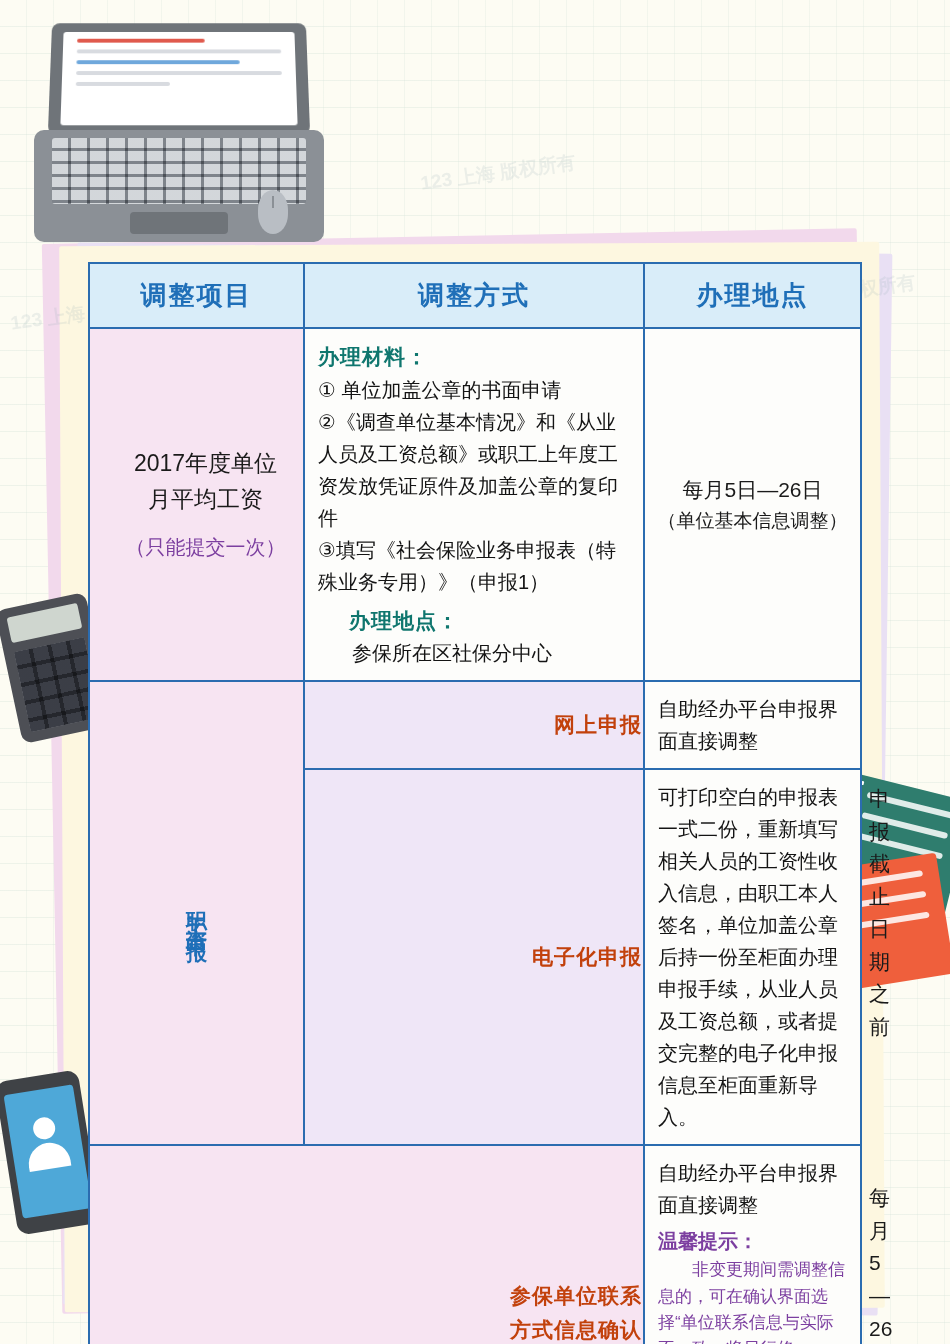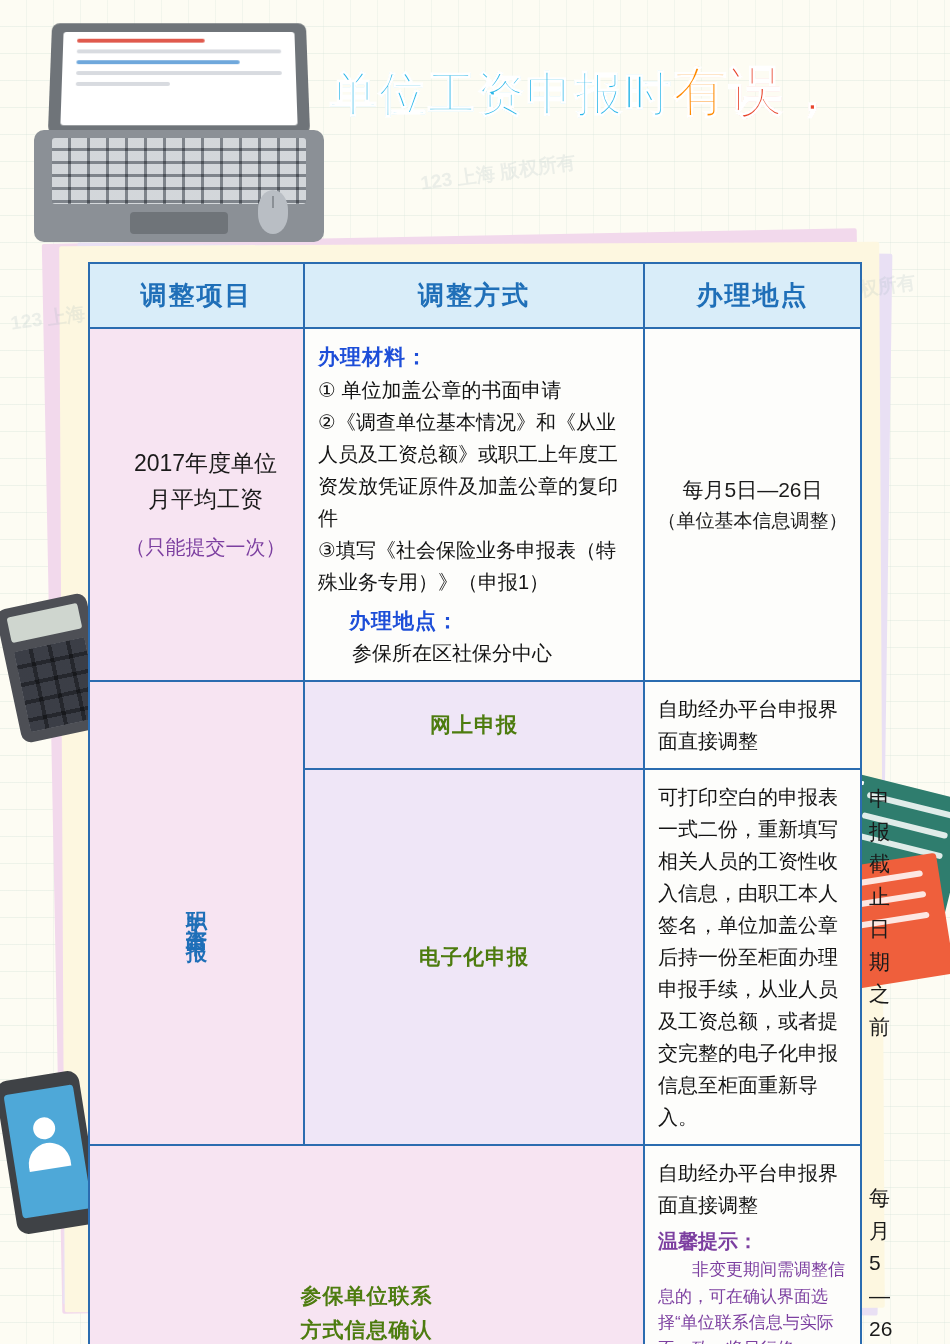--- a/index.html
+++ b/index.html
@@ -76,23 +76,23 @@
   table.main{position:absolute;left:88px;top:262px;width:772px;border-collapse:collapse;
     table-layout:fixed;background:rgba(255,255,255,.55);}
   table.main td,table.main th{border:2px solid #2b6cb0;vertical-align:middle;}
   th.hd{background:#d9edf9;color:#1f6fb8;font-size:26px;font-weight:bold;padding:14px 0;text-align:center;letter-spacing:2px;}
   .col1{width:215px;} .col2{width:340px;} .col3{width:217px;}
   td.pink{background:#f7e4f2;}
   td.lilac{background:#efe6f7;}
   td.plain{background:#fdfdfb;}
   .cell-c{text-align:center;font-size:21px;color:#1a1a1a;line-height:1.55;padding:8px 6px;}
   .cell-l{text-align:left;font-size:20px;color:#141414;line-height:1.6;padding:10px 12px;}
-  .blue-label{color:#4d7c0f;font-weight:bold;font-size:21px;letter-spacing:1px;line-height:1.6;text-align:center;}
+  .blue-label{color:#c2410c;font-weight:bold;font-size:21px;letter-spacing:1px;line-height:1.6;text-align:right;}
   .purple{color:#7c3fa0;font-size:20px;}
-  .b-head{font-weight:bold;color:#1d4ed8;font-size:21px;letter-spacing:1px;}
+  .b-head{font-weight:bold;color:#0f766e;font-size:21px;letter-spacing:1px;}
   .vtext{writing-mode:vertical-rl;text-orientation:upright;letter-spacing:6px;
      font-size:21px;color:#1f6fb8;font-weight:bold;margin:0 auto;}
   .warm{color:#7c3fa0;font-weight:bold;}
   .warm-body{color:#7c3fa0;font-size:17px;line-height:1.55;}
   .small-note{font-size:19px;}
 </style>
 </head>
 <body>
 
 <div class="bg-lines"></div>
@@ -148,23 +148,20 @@
     <div class="bk-line"></div>
 </div>
 <div class="book-o">
   <div class="bk-rings"></div>
   <div class="bk-line"></div>
     <div class="bk-line"></div>
     <div class="bk-line"></div>
 </div>
 
 <div class="title-wrap">
-  <div class="title-line1">
-    <span>单位工资申报时</span><span class="t-err">有</span><span class="t-err2">误，</span>
-  </div>
 </div>
 
 <table class="main">
   <colgroup>
       <col class="col1">
       <col class="col2">
       <col class="col3">
     </colgroup>
   <tbody>
       <tr>

